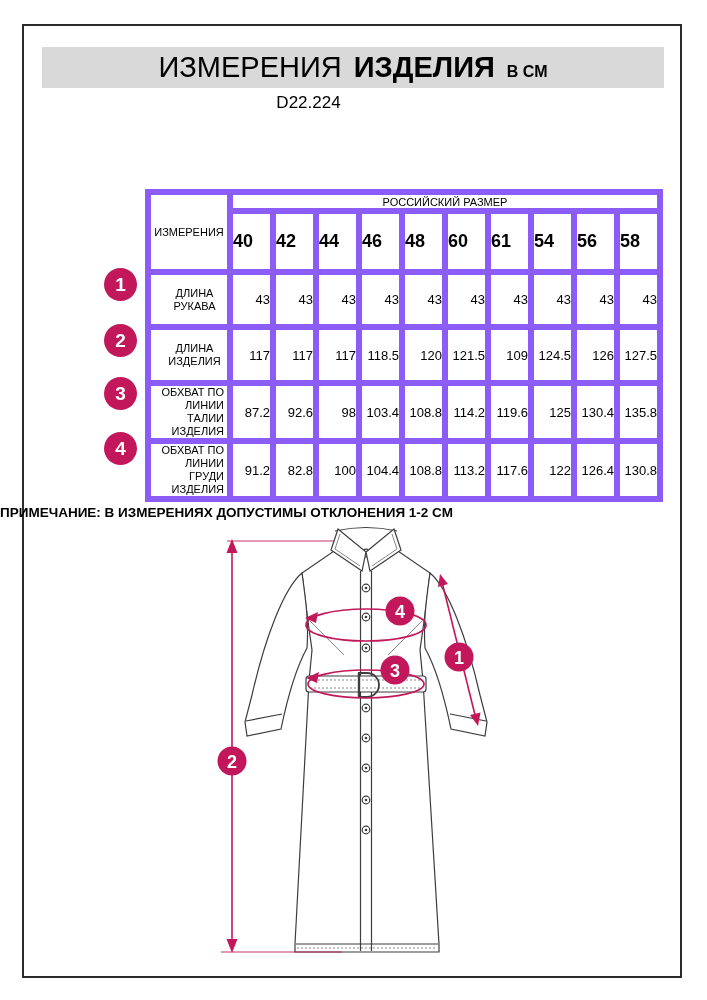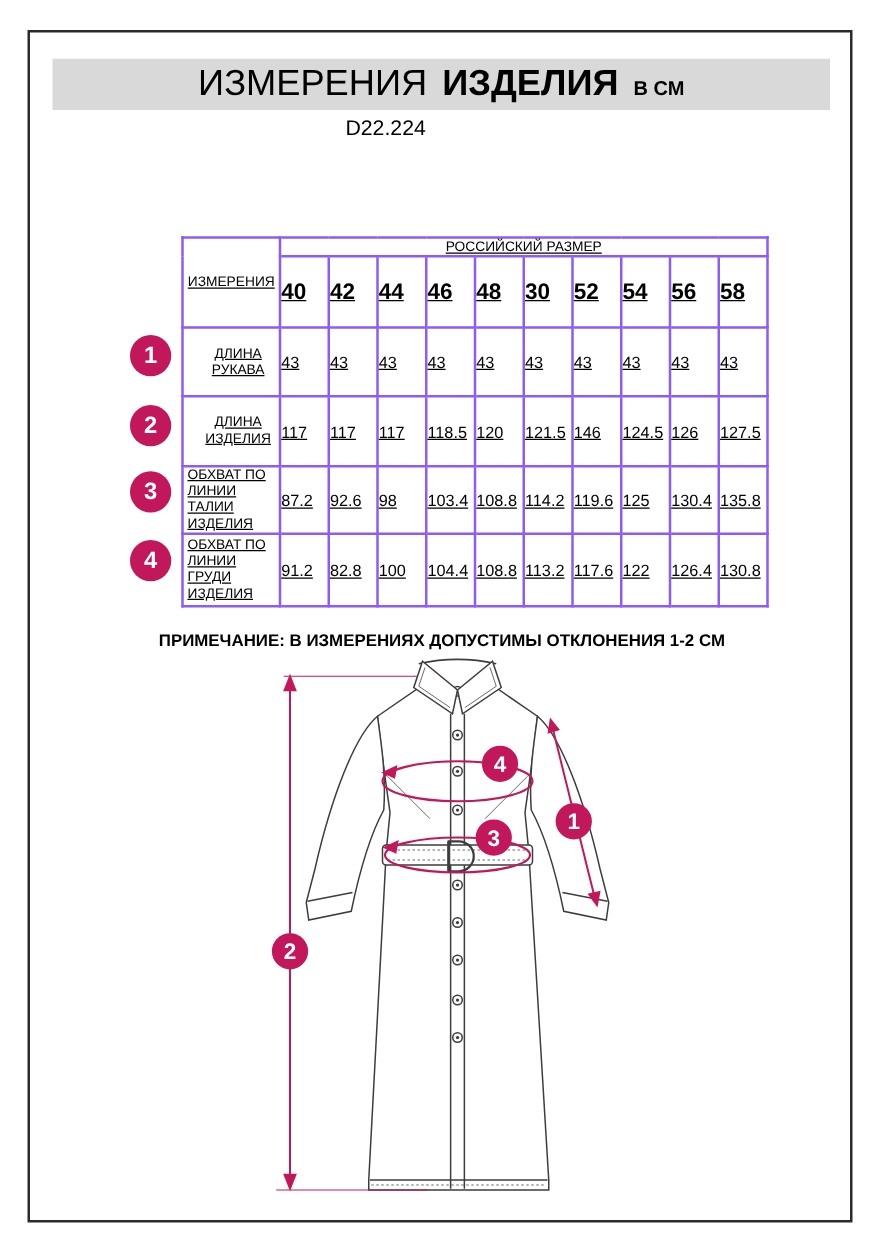--- a/index.html
+++ b/index.html
@@ -7,38 +7,38 @@
         font-family:"Liberation Sans",sans-serif;color:#000;}
   .frame{position:absolute;left:22px;top:24px;width:656px;height:950px;border:2px solid #2b2b2b;}
   .titlebar{position:absolute;left:42px;top:47px;width:622px;height:41px;background:#d9d9d9;
             text-align:center;line-height:41px;white-space:nowrap;}
   .t-reg{font-size:29px;font-weight:400;}
   .t-bold{font-size:29px;font-weight:700;margin-left:12px;}
   .t-small{font-size:16px;font-weight:700;margin-left:12px;}
   .code{position:absolute;left:0;top:93px;width:617px;text-align:center;font-size:17px;}
   .desc{position:absolute;left:84px;top:117px;width:540px;text-align:center;font-size:15px;line-height:20px;}
   table.sizes{position:absolute;left:145px;top:189px;border-collapse:collapse;table-layout:fixed;}
-  table.sizes th,table.sizes td{border:2px solid #8b5cf6;padding:0;text-decoration:underline;}
+  table.sizes th,table.sizes td{border:6px solid #8b5cf6;padding:0;}
   th.lbl-col{width:76px;font-size:11px;font-weight:400;}
   th.group{height:13px;font-size:11px;font-weight:400;}
   .size-th{width:37px;font-size:18px;font-weight:700;text-align:left;}
   thead tr:nth-child(2) .size-th{height:55px;}
-  tbody td{text-align:left;vertical-align:middle;}
+  tbody td{text-align:right;vertical-align:middle;}
   tbody td.value{font-size:13px;}
   tbody td.rowlabel{font-size:11px;line-height:13px;padding:0 3px;}
   tbody tr:nth-child(-n+2) td.rowlabel{text-align:center;padding-left:14px;}
   tbody tr:nth-child(1){height:55px;}
   tbody tr:nth-child(2){height:56px;}
   tbody tr:nth-child(3){height:51px;}
   tbody tr:nth-child(4){height:58px;}
   .marker{position:absolute;left:104px;width:33px;height:33px;border-radius:50%;
           background:var(--accent,#c2185b);color:#fff;font-size:19px;font-weight:700;
           display:flex;align-items:center;justify-content:center;}
   .m1{top:268px;} .m2{top:324px;} .m3{top:377px;} .m4{top:432px;}
-  .note{position:absolute;left:0;top:505px;width:707px;text-align:center;font-size:13.5px;font-weight:700;}
+  .note{position:absolute;left:0;top:505px;width:707px;font-size:13.5px;font-weight:700;}
   .drawing{position:absolute;left:200px;top:520px;width:310px;height:450px;}
   
   .g-line{fill:none;stroke:#3d3d3d;stroke-width:1.2;}
   .g-fill{fill:#ffffff;stroke:#3d3d3d;stroke-width:1.2;}
   .g-thin{fill:none;stroke:#6a6a6a;stroke-width:0.8;}
   .g-dash{fill:none;stroke:#6a6a6a;stroke-width:0.8;stroke-dasharray:2 2;}
   .acc-line{fill:none;stroke:var(--accent,#c2185b);stroke-width:1.6;}
   .acc-thin{fill:none;stroke:var(--accent,#c2185b);stroke-width:0.9;}
   .acc-ell{fill:none;stroke:var(--accent,#c2185b);stroke-width:1.7;}
   .acc-fill{fill:var(--accent,#c2185b);stroke:none;}
@@ -62,22 +62,22 @@
       <tr>
         <th class="lbl-col" rowspan="2">ИЗМЕРЕНИЯ</th>
         <th class="group" colspan="10">РОССИЙСКИЙ РАЗМЕР</th>
       </tr>
       <tr>
           <th class="size-th">40</th>
           <th class="size-th">42</th>
           <th class="size-th">44</th>
           <th class="size-th">46</th>
           <th class="size-th">48</th>
-          <th class="size-th">30</th>
-          <th class="size-th">52</th>
+          <th class="size-th">60</th>
+          <th class="size-th">61</th>
           <th class="size-th">54</th>
           <th class="size-th">56</th>
           <th class="size-th">58</th>
         </tr>
     </thead>
     <tbody>
         <tr>
           <td class="rowlabel">ДЛИНА РУКАВА</td>
           <td class="value">43</td>
           <td class="value">43</td>
@@ -91,21 +91,21 @@
           <td class="value">43</td>
         </tr>
         <tr>
           <td class="rowlabel">ДЛИНА ИЗДЕЛИЯ</td>
           <td class="value">117</td>
           <td class="value">117</td>
           <td class="value">117</td>
           <td class="value">118.5</td>
           <td class="value">120</td>
           <td class="value">121.5</td>
-          <td class="value">146</td>
+          <td class="value">109</td>
           <td class="value">124.5</td>
           <td class="value">126</td>
           <td class="value">127.5</td>
         </tr>
         <tr>
           <td class="rowlabel">ОБХВАТ ПО ЛИНИИ ТАЛИИ ИЗДЕЛИЯ</td>
           <td class="value">87.2</td>
           <td class="value">92.6</td>
           <td class="value">98</td>
           <td class="value">103.4</td>

